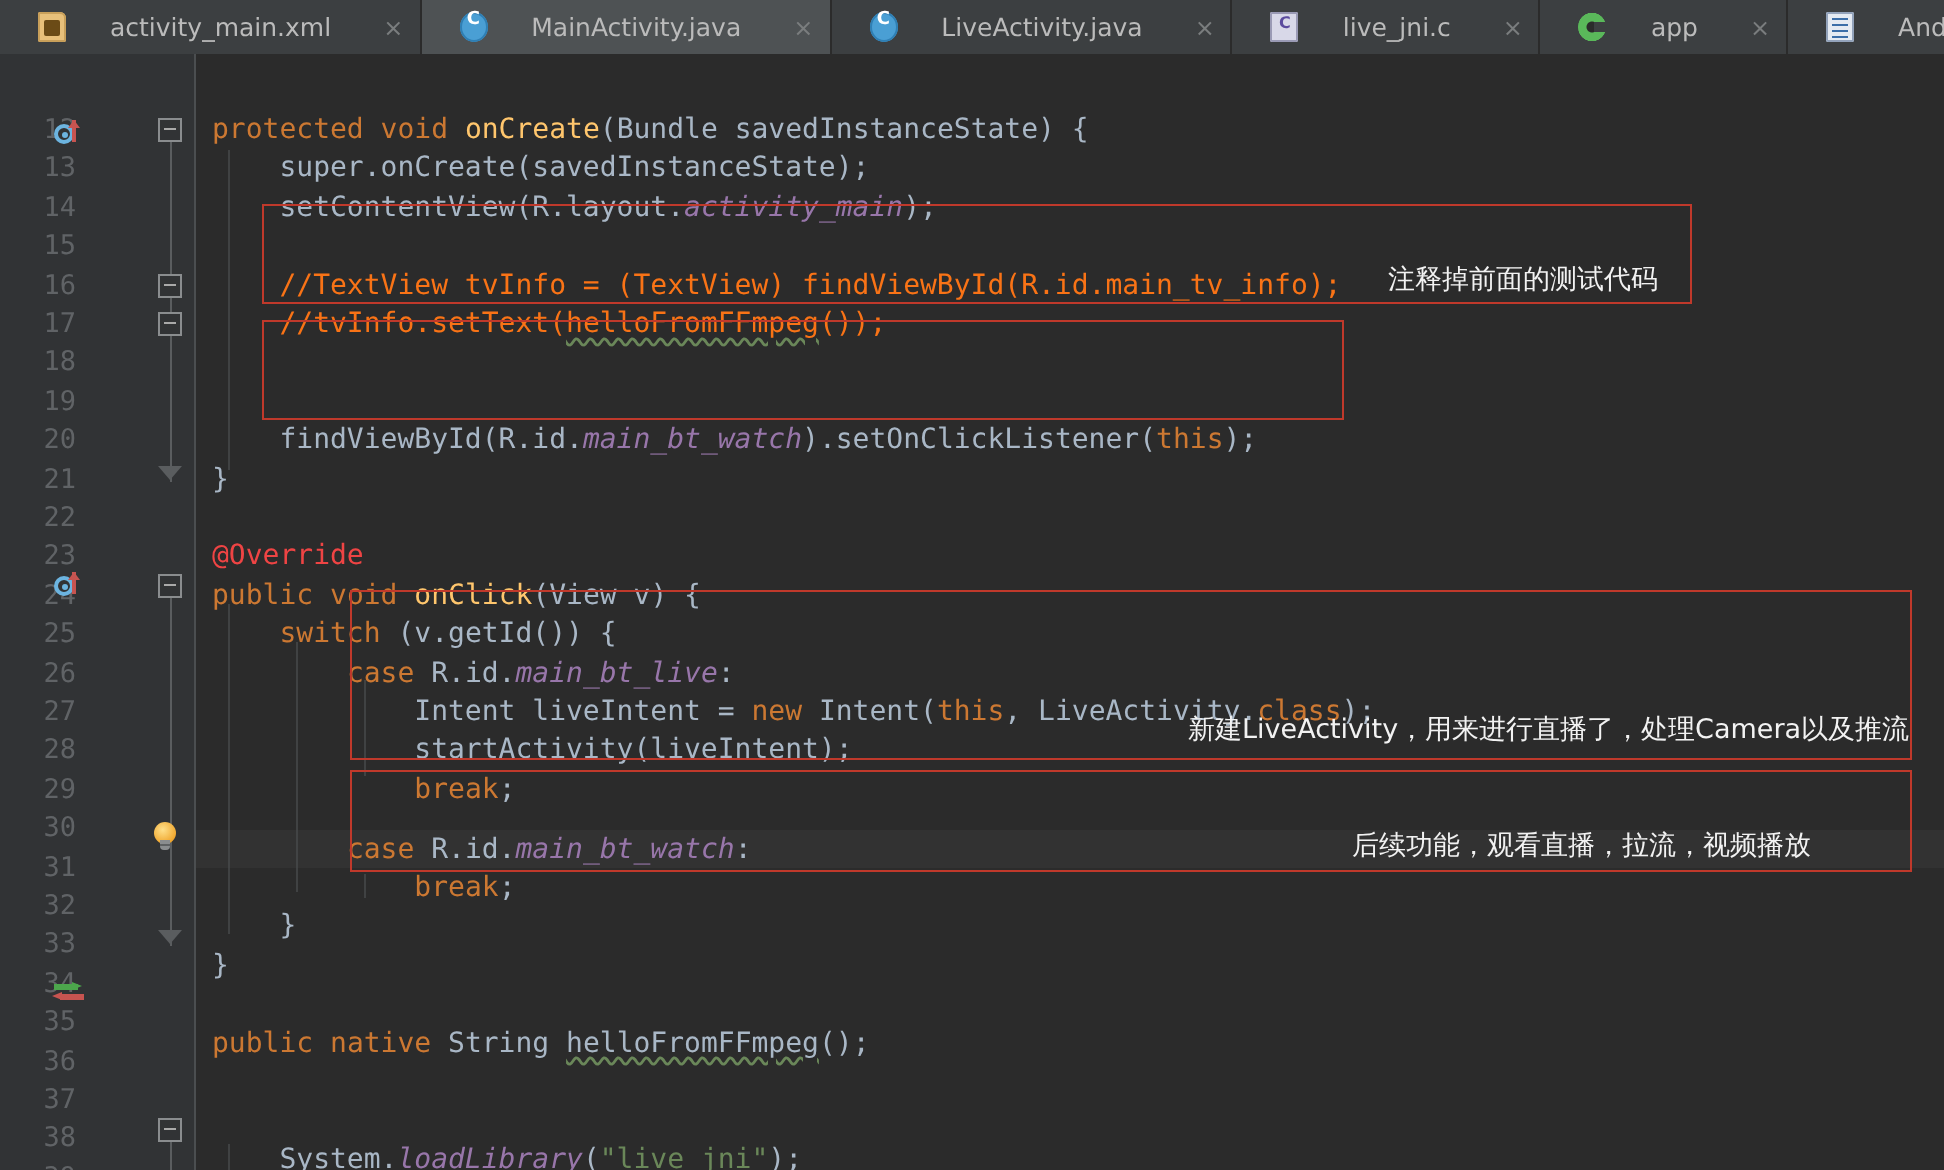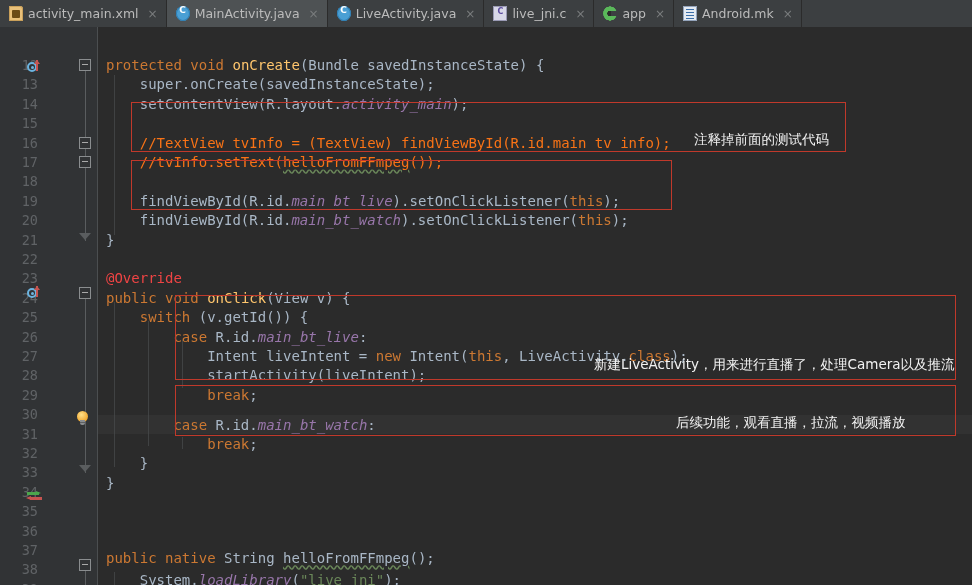--- a/index.html
+++ b/index.html
@@ -12,22 +12,22 @@
 
   
   .tabbar{
     position:absolute;left:0;top:0;width:972px;height:27px;
     background:#3c3f41;
     display:flex;align-items:stretch;
     font-family:"DejaVu Sans","Liberation Sans",sans-serif;
     border-bottom:1px solid #2b2b2b;
   }
   .tab{
-    display:flex;align-items:center;gap:5px;
-    padding:0 8px 0 9px;
+    display:flex;align-items:center;gap:22px;
+    padding:0 8px 0 19px;
     font-size:12.5px;color:#bbbbbb;
     border-right:1px solid #2b2b2b;
     position:relative;
     white-space:nowrap;
     background:#3c3f41;
   }
   .tab.active{background:#4e5254;}
   .tab .tclose{
     font-size:12px;color:#7a7d7e;margin-left:4px;line-height:1;
   }
@@ -376,38 +376,37 @@
       <div class="iguide" style="left:84px;top:313px;height:48px;"></div>
       <div class="iguide" style="left:84px;top:410px;height:12px;"></div>
 
       <div class="line" style="top:29px;left:8px;"><span class="kw">protected</span> <span class="kw">void</span> <span class="meth">onCreate</span>(Bundle savedInstanceState) {</div>
       <div class="line" style="top:48.4px;left:8px;">    super.onCreate(savedInstanceState);</div>
       <div class="line" style="top:67.8px;left:8px;">    setContentView(R.layout.<span class="fld">activity_main</span>);</div>
       <div class="line" style="top:87.2px;left:8px;"></div>
       <div class="line" style="top:106.6px;left:8px;"><span class="cmt">    //TextView tvInfo = (TextView) findViewById(R.id.main_tv_info);</span></div>
       <div class="line" style="top:126px;left:8px;"><span class="cmt">    //tvInfo.setText(</span><span class="cmt wavy">helloFromFFmpeg</span><span class="cmt">());</span></div>
       <div class="line" style="top:145.4px;left:8px;"></div>
-      <div class="line" style="top:164.8px;left:8px;">    findViewById(R.id.<span class="fld">main_bt_live</span>).setOnClickListener(<span class="kw">this</span>);</div>
       <div class="line" style="top:184.2px;left:8px;">    findViewById(R.id.<span class="fld">main_bt_watch</span>).setOnClickListener(<span class="kw">this</span>);</div>
       <div class="line" style="top:203.6px;left:8px;">}</div>
       <div class="line" style="top:223px;left:8px;"></div>
       <div class="line" style="top:242.4px;left:8px;"><span class="anno">@Override</span></div>
       <div class="line" style="top:261.8px;left:8px;"><span class="kw">public</span> <span class="kw">void</span> <span class="meth">onClick</span>(View v) {</div>
       <div class="line" style="top:281.2px;left:8px;">    <span class="kw">switch</span> (v.getId()) {</div>
       <div class="line" style="top:300.6px;left:8px;">        <span class="kw">case</span> R.id.<span class="fld">main_bt_live</span>:</div>
       <div class="line" style="top:320px;left:8px;">            Intent liveIntent = <span class="kw">new</span> Intent(<span class="kw">this</span>, LiveActivity.<span class="kw">class</span>);</div>
       <div class="line" style="top:339.4px;left:8px;">            startActivity(liveIntent);</div>
       <div class="line" style="top:358.8px;left:8px;">            <span class="kw">break</span>;</div>
       <div class="line" style="top:378.2px;left:8px;"></div>
       <div class="line" style="top:388.6px;left:8px;">        <span class="kw">case</span> R.id.<span class="fld">main_bt_watch</span>:</div>
       <div class="line" style="top:408px;left:8px;">            <span class="kw">break</span>;</div>
       <div class="line" style="top:427.4px;left:8px;">    }</div>
       <div class="line" style="top:446.8px;left:8px;">}</div>
       <div class="line" style="top:466.2px;left:8px;"></div>
-      <div class="line" style="top:485.6px;left:8px;margin-top:36px;"><span class="kw">public</span> <span class="kw">native</span> String <span class="wavy">helloFromFFmpeg</span>();</div>
+      <div class="line" style="top:485.6px;left:8px;"><span class="kw">public</span> <span class="kw">native</span> String <span class="wavy">helloFromFFmpeg</span>();</div>
       <div class="line" style="top:505px;left:8px;"></div>
       <div class="line" style="top:524.4px;left:8px;margin-top:33px;"><span class="kw">static</span> {</div>
       <div class="line" style="top:543.8px;left:8px;">    System.<span class="fld">loadLibrary</span>(<span class="str">"live_jni"</span>);</div>
 
     </div>
 
     <div class="redbox" style="left:131px;top:75px;width:715px;height:50px;"></div>
     <div class="cn-note" style="left:694px;top:104px;">注释掉前面的测试代码</div>
 
     <div class="redbox" style="left:131px;top:133px;width:541px;height:50px;"></div>

